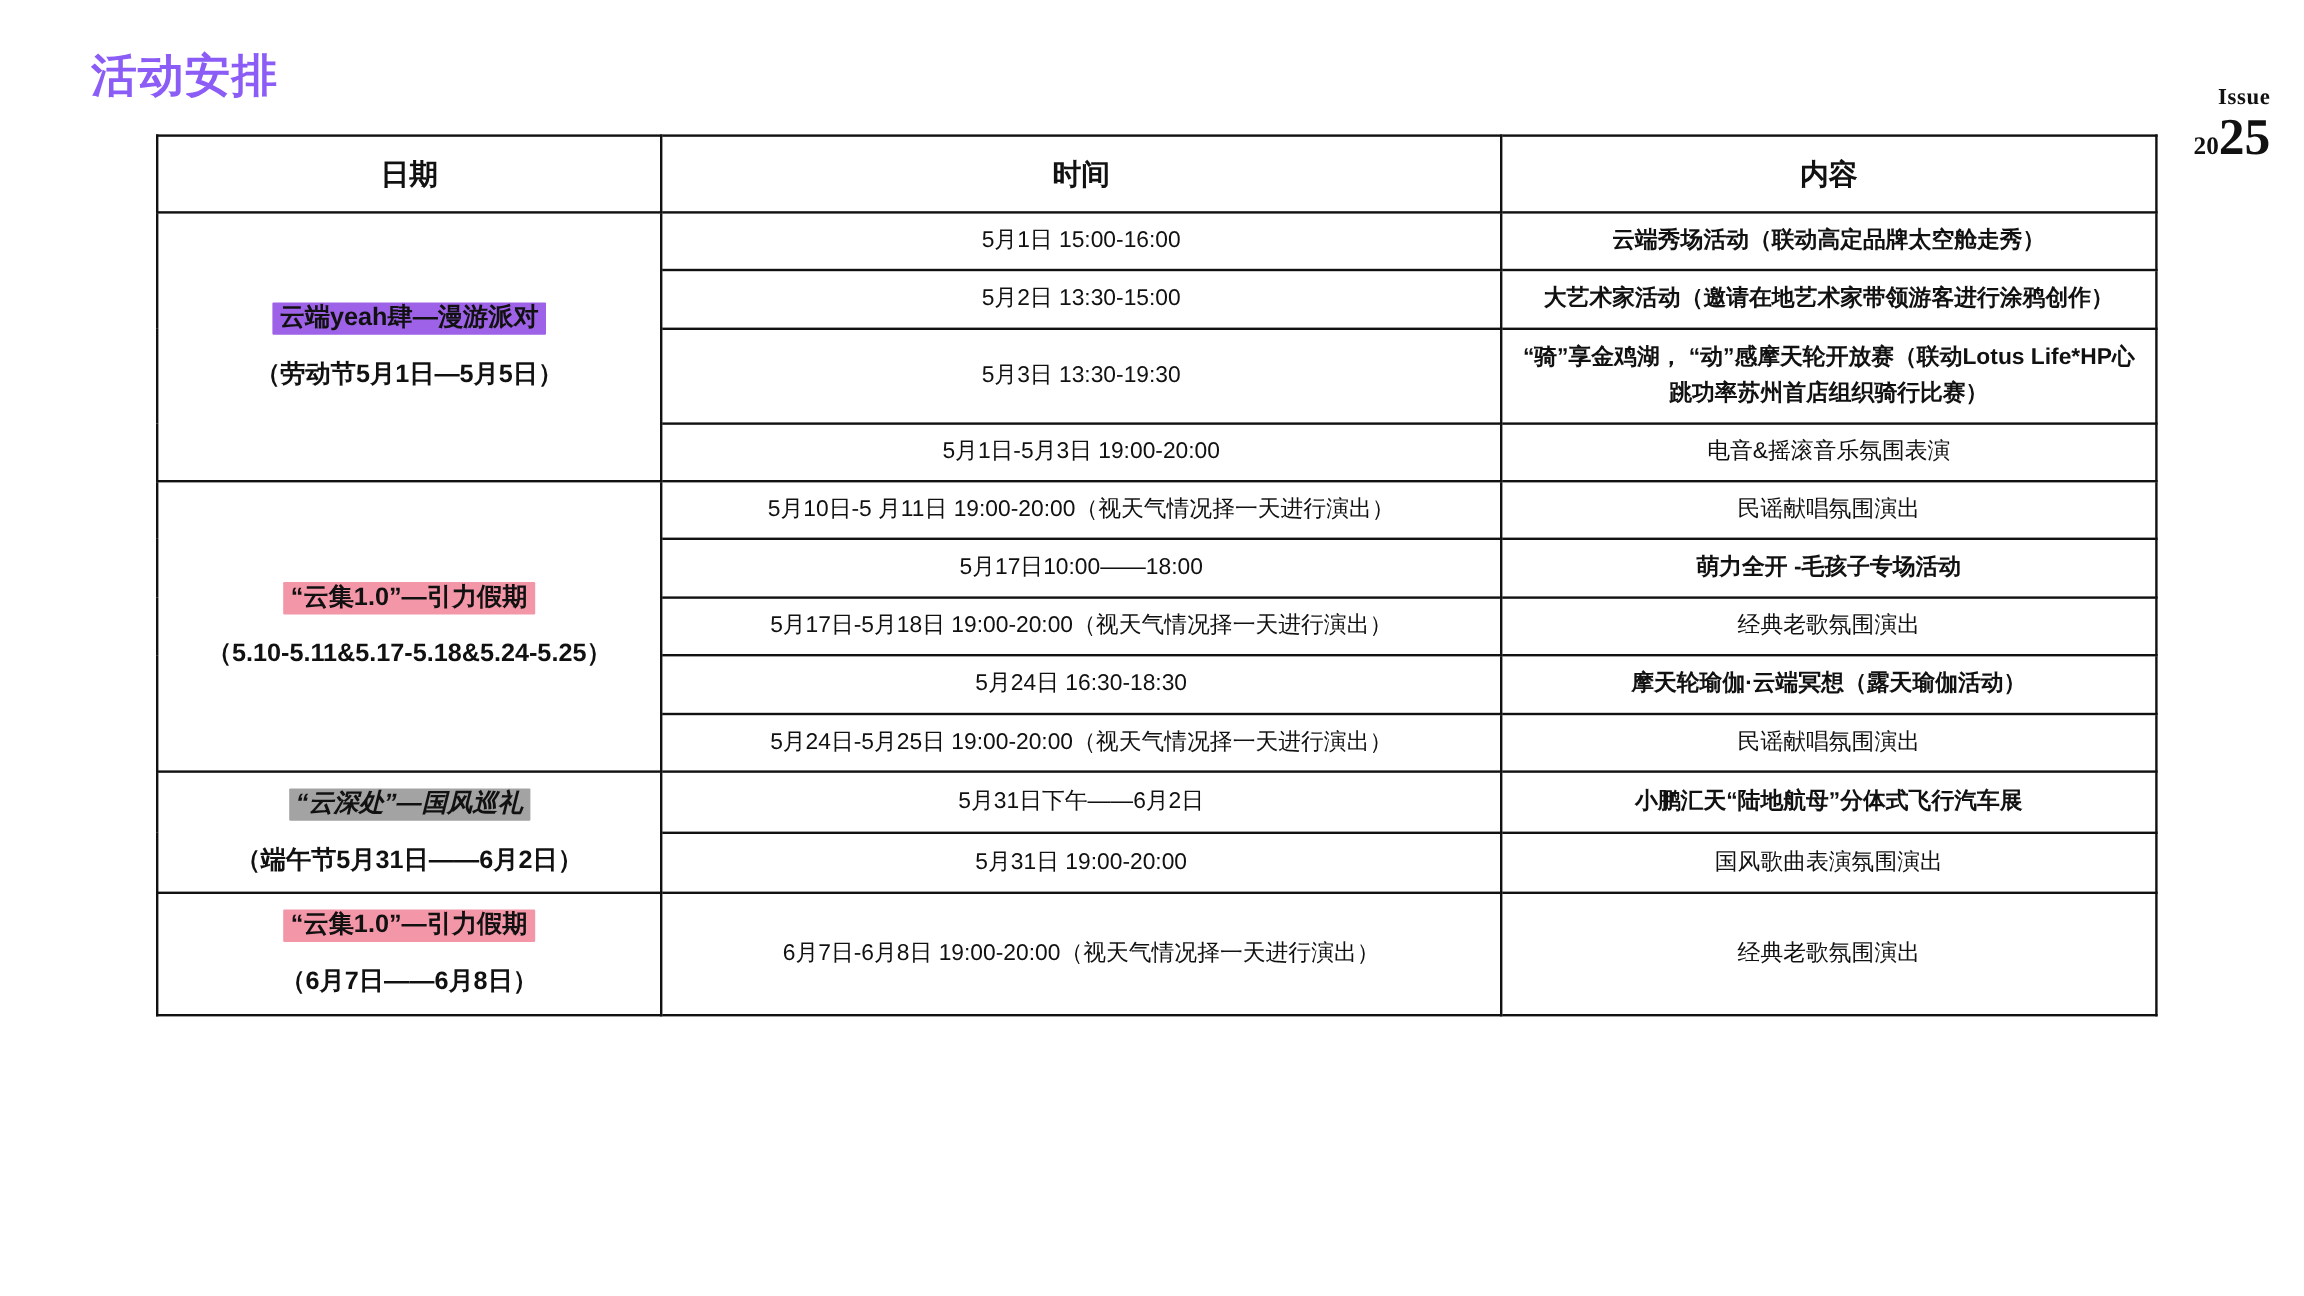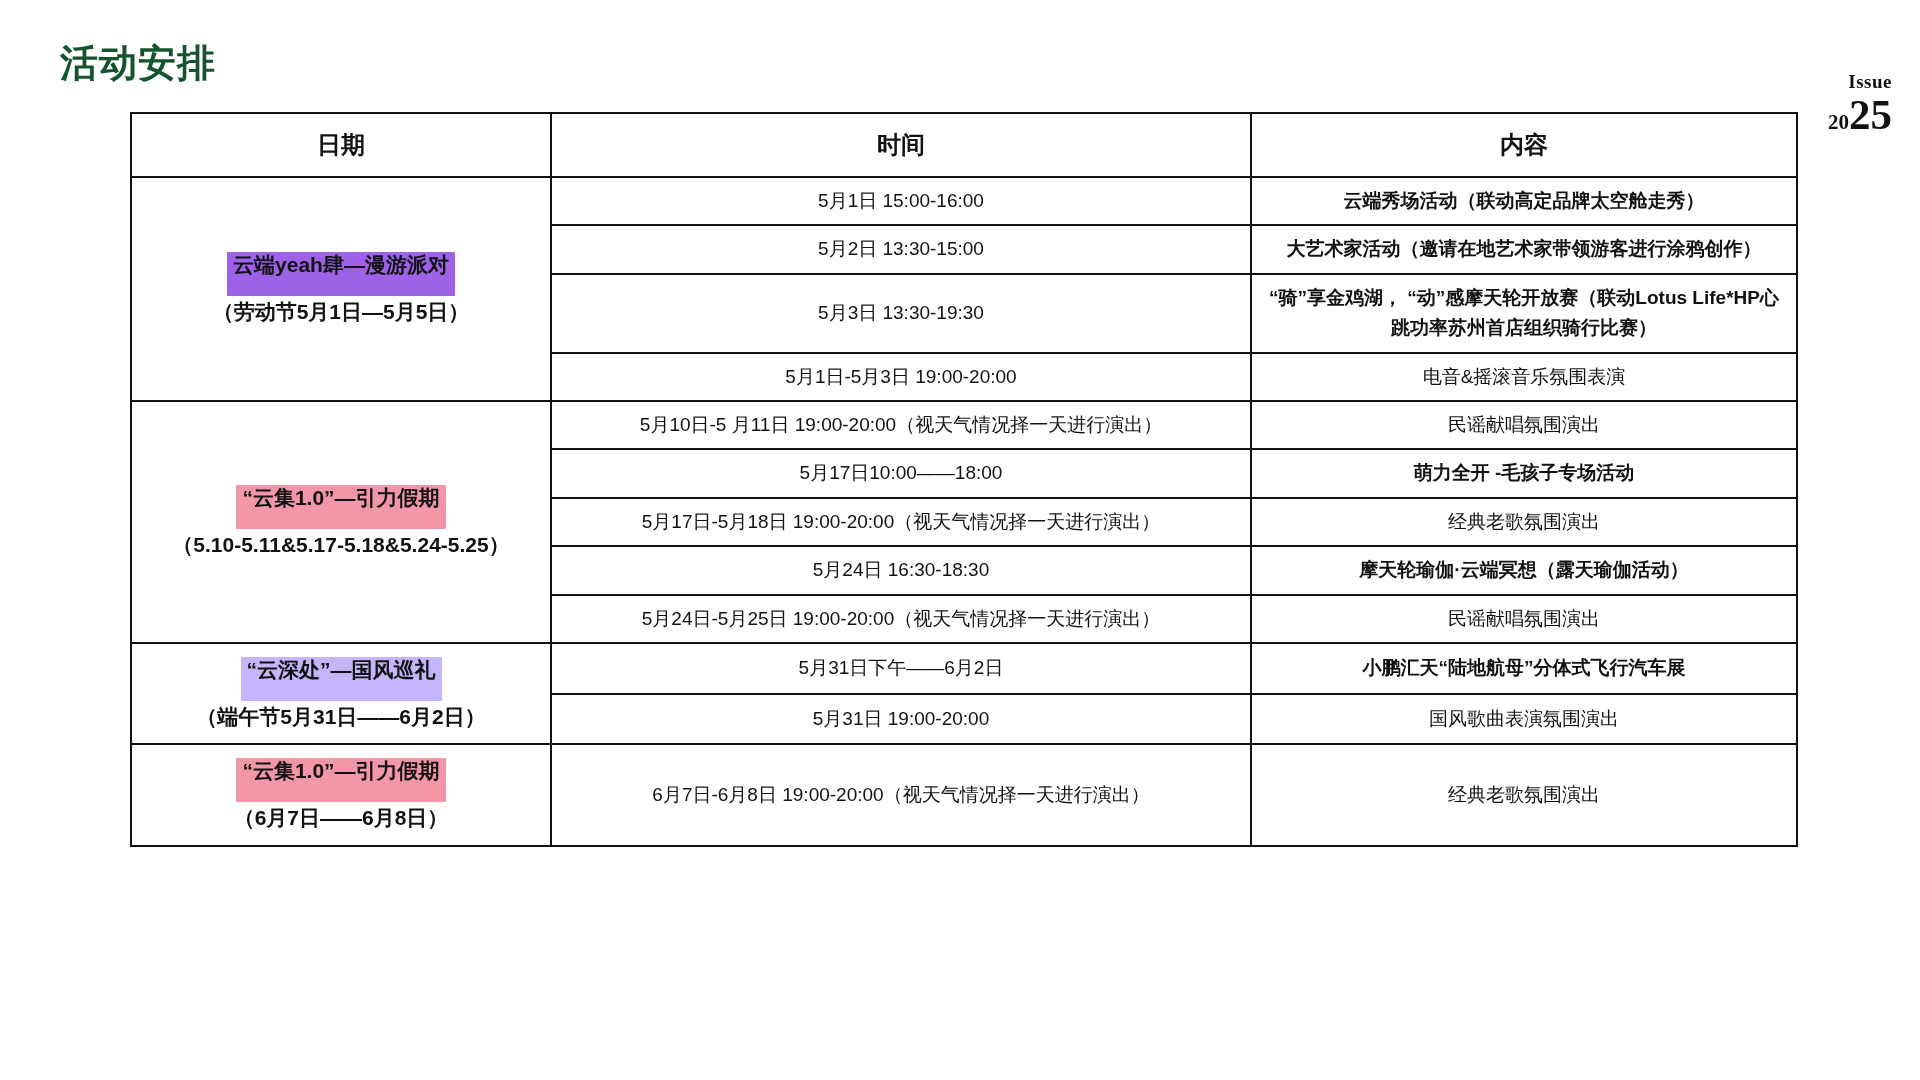--- a/index.html
+++ b/index.html
@@ -12,25 +12,25 @@
   }
   #page {
     position: relative;
     width: 1920px;
     height: 1080px;
     overflow: hidden;
     background: #ffffff;
   }
   #page-title {
     position: absolute;
-    left: 60px;
+    left: 76px;
     top: 38px;
     font-size: 38px;
     font-weight: bold;
-    color: #14532d;
+    color: #8b5cf6;
     letter-spacing: 1px;
   }
   #issue-block {
     position: absolute;
     right: 28px;
     top: 72px;
     text-align: right;
     color: #111111;
     line-height: 1;
     margin-left: 11px;
@@ -86,21 +86,21 @@
   }
   td.event-cell {
     font-size: 19px;
     line-height: 1.6;
     border-radius: 11px;
   }
   td.event-cell.bold { font-weight: bold; }
 
   .hl {
     display: inline;
-    padding: 1px 6px 20px 6px;
+    padding: 1px 6px 3px 6px;
     border-radius: 1px;
     box-decoration-break: clone;
     -webkit-box-decoration-break: clone;
   }
 
   .date-sub {
     display: block;
     margin-top: 10px;
   }
 </style>
@@ -162,21 +162,21 @@
         </tr>
         <tr>
           <td class="time-cell">5月24日  16:30-18:30</td>
           <td class="event-cell bold">摩天轮瑜伽·云端冥想（露天瑜伽活动）</td>
         </tr>
         <tr>
           <td class="time-cell">5月24日-5月25日   19:00-20:00（视天气情况择一天进行演出）</td>
           <td class="event-cell">民谣献唱氛围演出</td>
         </tr>
         <tr>
-          <td class="date-cell" rowspan="2"><span class="hl" style="background: #c4b5fd;">“云深处”—国风巡礼</span><span class="date-sub">（端午节5月31日——6月2日）</span></td>
+          <td class="date-cell" rowspan="2"><span class="hl" style="background: #a3a3a3; font-style: italic;">“云深处”—国风巡礼</span><span class="date-sub">（端午节5月31日——6月2日）</span></td>
           <td class="time-cell">5月31日下午——6月2日</td>
           <td class="event-cell bold">小鹏汇天“陆地航母”分体式飞行汽车展</td>
         </tr>
         <tr>
           <td class="time-cell">5月31日   19:00-20:00</td>
           <td class="event-cell">国风歌曲表演氛围演出</td>
         </tr>
         <tr>
           <td class="date-cell" rowspan="1"><span class="hl" style="background: rgb(242, 150, 168);">“云集1.0”—引力假期</span><span class="date-sub">（6月7日——6月8日）</span></td>
           <td class="time-cell">6月7日-6月8日   19:00-20:00（视天气情况择一天进行演出）</td>

